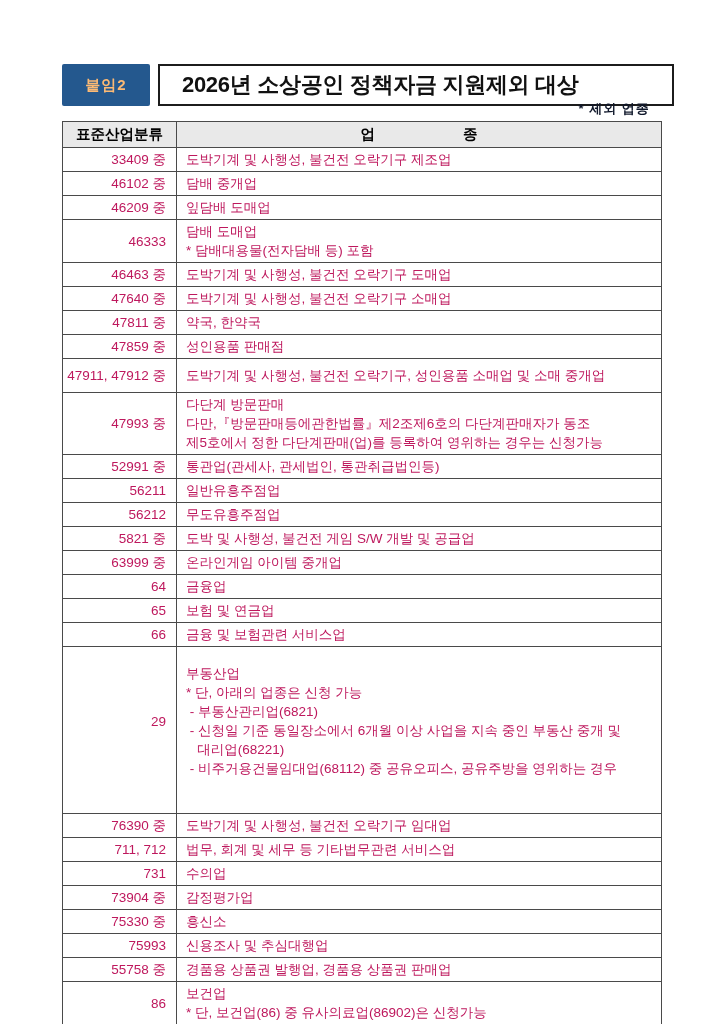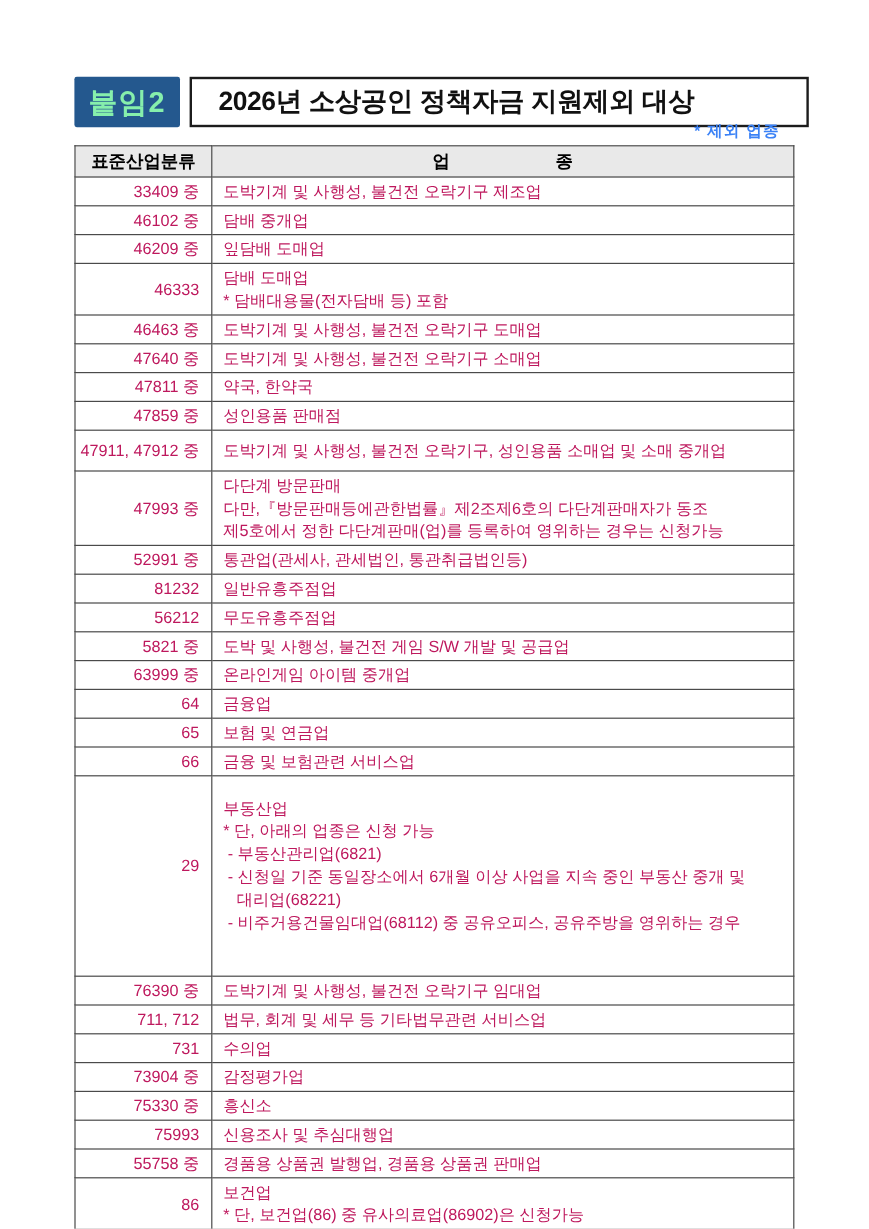--- a/index.html
+++ b/index.html
@@ -17,23 +17,23 @@
   .header-row {
     display: flex;
     align-items: stretch;
     gap: 8px;
     height: 42px;
     margin-bottom: 15px;
   }
   .badge {
     width: 88px;
     background: #24588e;
-    color: #86efac;
+    color: #fdba74;
     font-weight: bold;
-    font-size: 24px;
+    font-size: 15px;
     display: flex;
     align-items: center;
     justify-content: center;
     border-radius: 2px;
     letter-spacing: 1px;
     flex: 0 0 auto;
   }
   .title-box {
     flex: 1 1 auto;
     border: 2px solid #1c1c1c;
@@ -104,21 +104,21 @@
 </style>
 </head>
 <body>
 
 <div class="page">
 
   <div class="header-row">
     <div class="badge" style="background: rgb(36, 88, 142);">붙임2</div>
     <div class="title-box">
       <span class="title">2026년 소상공인 정책자금 지원제외 대상</span>
-      <span class="note" style="color: #3b82f6; margin-top: 47px;">* 제외 업종</span>
+      <span class="note" style="color: #0f172a; margin-top: 47px;">* 제외 업종</span>
     </div>
   </div>
 
   <table class="exclusion">
     <thead>
       <tr>
         <th class="col-code">표준산업분류</th>
         <th class="col-desc">업 종</th>
       </tr>
     </thead>
@@ -186,21 +186,21 @@
             <div class="desc-line">제5호에서 정한 다단계판매(업)를 등록하여 영위하는 경우는 신청가능</div>
           </td>
         </tr>
         <tr>
           <td class="code">52991 중</td>
           <td class="desc">
             <div class="desc-line">통관업(관세사, 관세법인, 통관취급법인등)</div>
           </td>
         </tr>
         <tr>
-          <td class="code">81232</td>
+          <td class="code">56211</td>
           <td class="desc">
             <div class="desc-line">일반유흥주점업</div>
           </td>
         </tr>
         <tr>
           <td class="code">56212</td>
           <td class="desc">
             <div class="desc-line">무도유흥주점업</div>
           </td>
         </tr>

